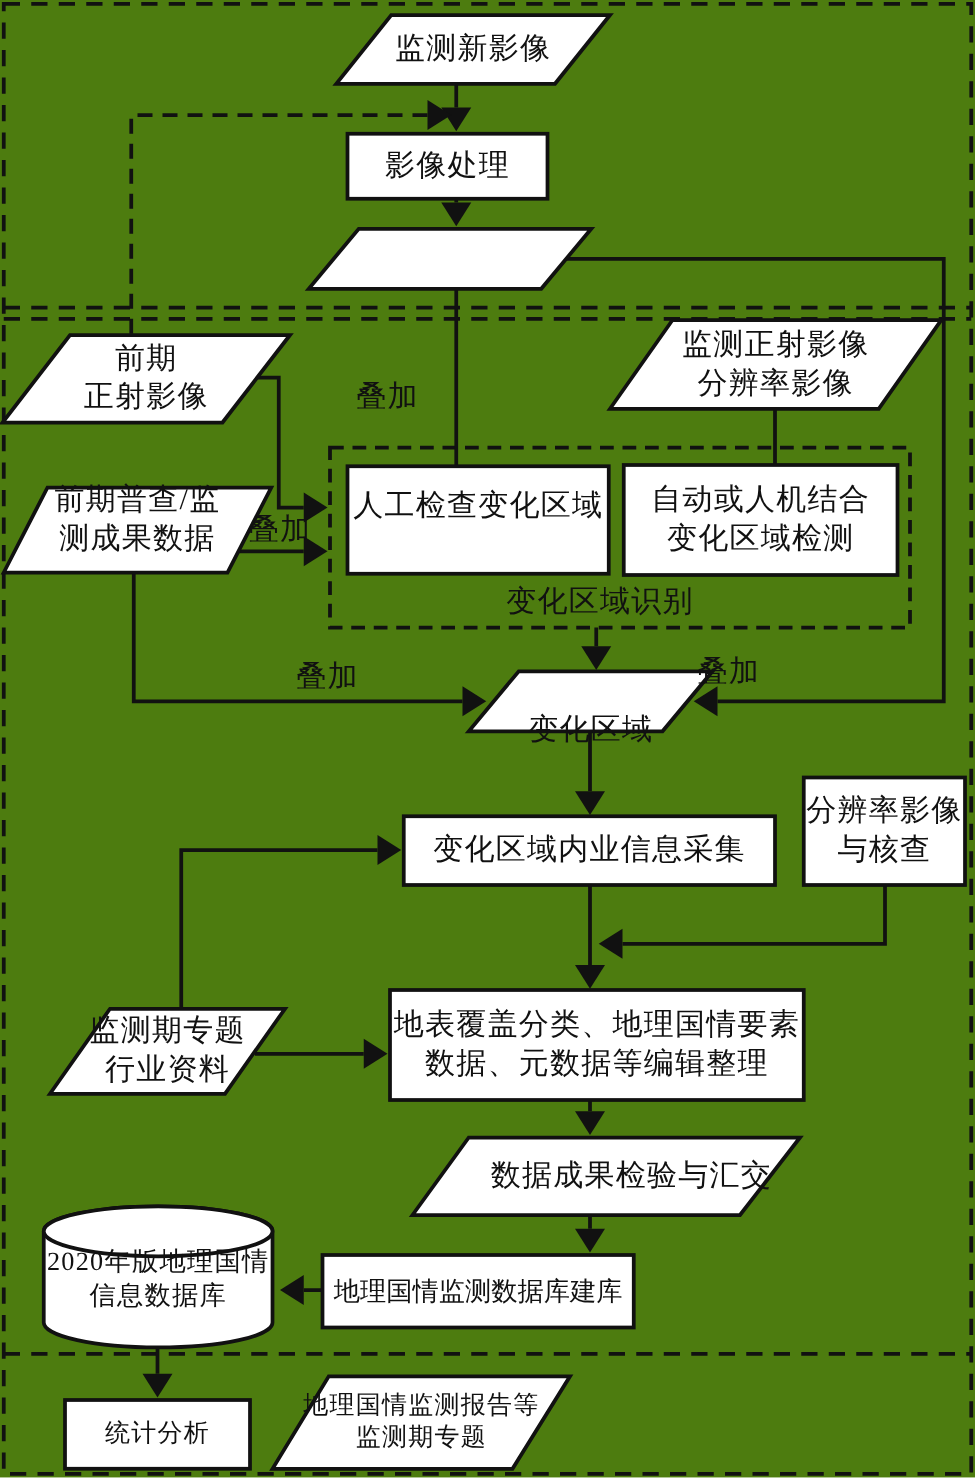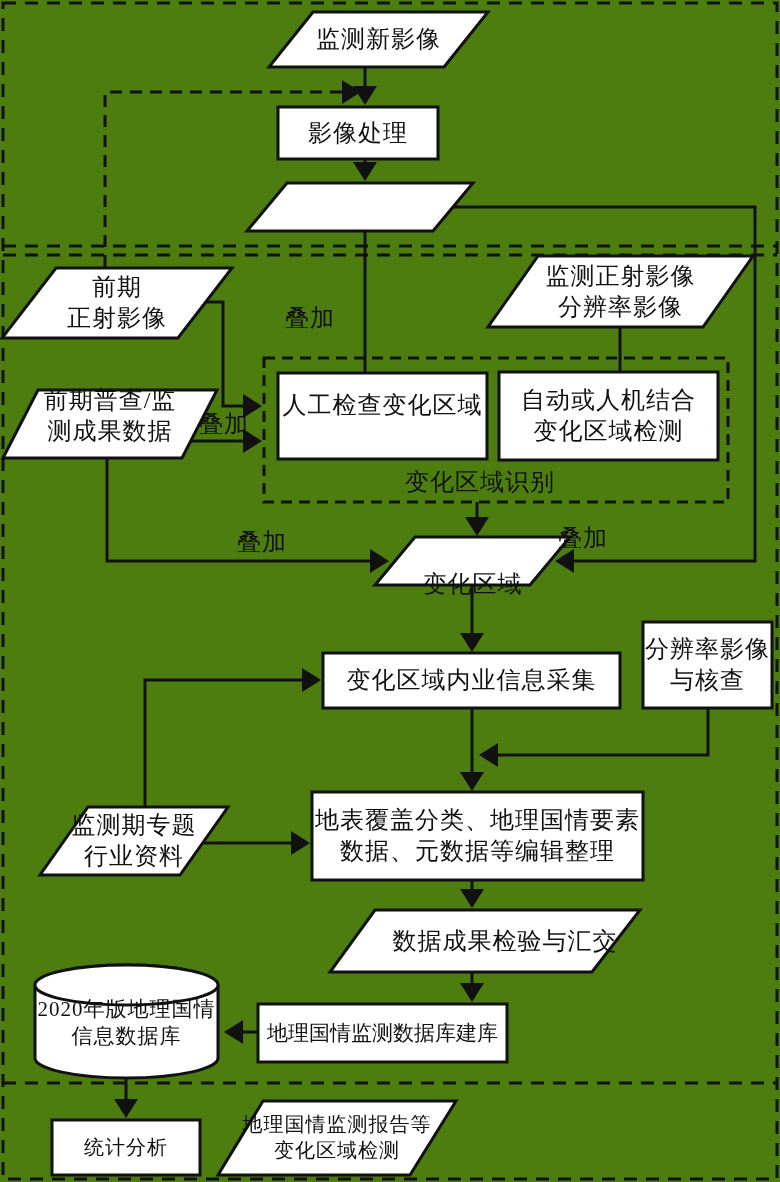--- a/index.html
+++ b/index.html
@@ -118,20 +118,20 @@
   <div class="lbl" style="left:40px;top:807px;width:188px;height:68px;">监测期专题
 行业资料</div>
   <div class="lbl" style="left:312px;top:792px;width:331px;height:88px;">地表覆盖分类、地理国情要素
 数据、元数据等编辑整理</div>
   <div class="lbl" style="left:350px;top:910px;width:310px;height:62px;">数据成果检验与汇交</div>
   <div class="lbl md" style="left:258px;top:1004px;width:249px;height:58px;">地理国情监测数据库建库</div>
   <div class="lbl cyl" style="left:35px;top:988px;width:183px;height:70px;">2020年版地理国情
 信息数据库</div>
   <div class="lbl sm" style="left:52px;top:1120px;width:148px;height:55px;">统计分析</div>
   <div class="lbl sm" style="left:218px;top:1101px;width:238px;height:74px;">地理国情监测报告等
-变化区域检测</div>
+监测期专题</div>
 
   <div class="lbl" style="left:275px;top:303px;width:70px;height:30px;">叠加</div>
   <div class="lbl" style="left:189px;top:410px;width:70px;height:28px;">叠加</div>
   <div class="lbl" style="left:227px;top:528px;width:70px;height:28px;">叠加</div>
   <div class="lbl" style="left:548px;top:524px;width:70px;height:28px;">叠加</div>
 
 </div>
 
 </body></html>

